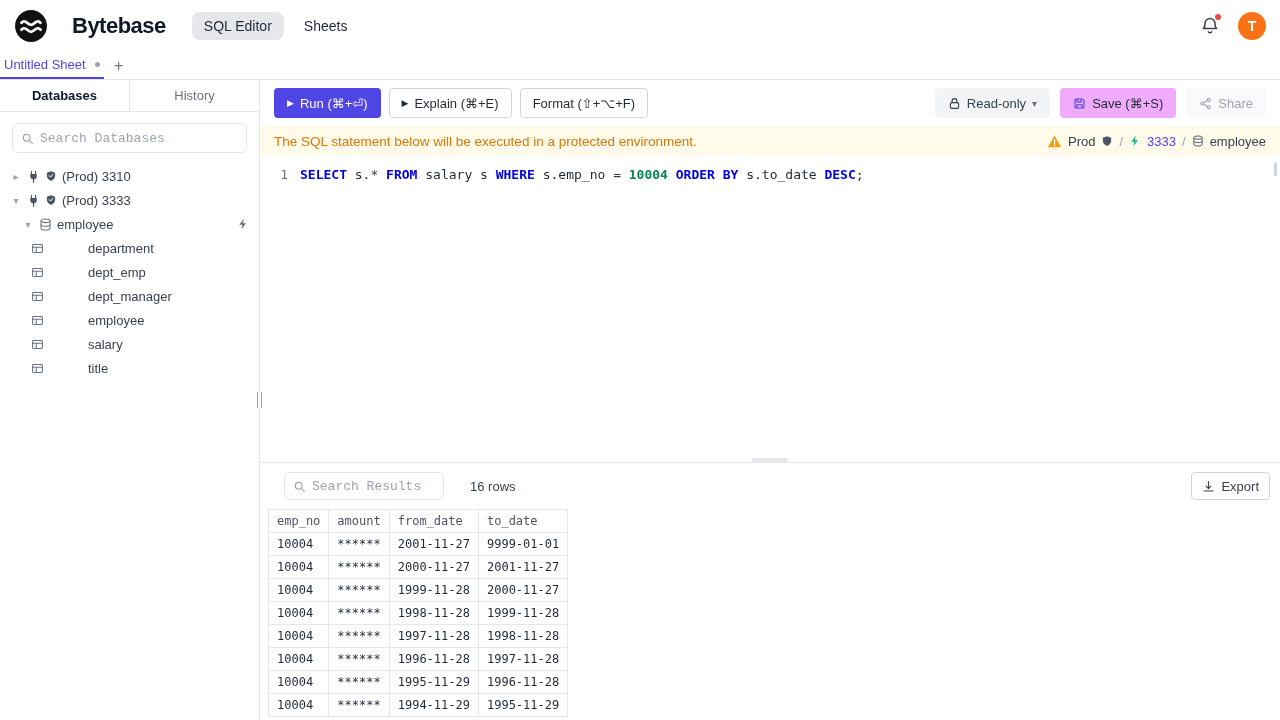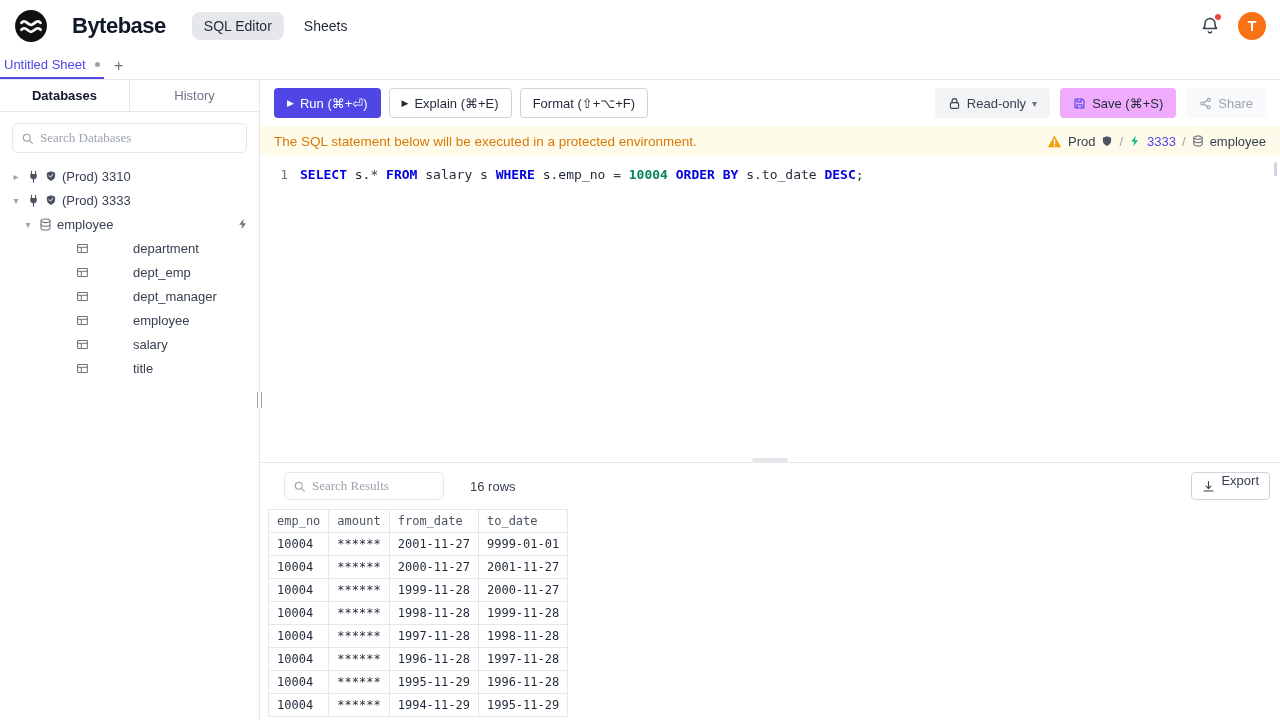--- a/index.html
+++ b/index.html
@@ -26,27 +26,27 @@
   
   .main { display:flex; height:640px; }
 
   
   .sidebar { width:260px; min-width:260px; border-right:1px solid #e5e7eb; display:flex; flex-direction:column; position:relative; background:#fff; }
   .side-tabs { display:flex; height:32px; border-bottom:1px solid #e5e7eb; font-size:13px; }
   .side-tab { flex:1; display:flex; align-items:center; justify-content:center; cursor:pointer; color:#6b7280; border-right:1px solid #e5e7eb; }
   .side-tab:last-child { border-right:none; }
   .side-tab.active { color:#111827; font-weight:600; background:#fff; }
   .search-box { margin:11px 12px; height:30px; border:1px solid #e5e7eb; border-radius:6px; display:flex; align-items:center; gap:6px; padding:0 8px; }
-  .search-box input { border:none; outline:none; flex:1; font-size:13px; font-family:Liberation Serif, serif; color:#4d7c0f; background:transparent; }
+  .search-box input { border:none; outline:none; flex:1; font-size:13px; font-family:Liberation Mono, monospace; color:#4d7c0f; background:transparent; }
   .search-box input::placeholder { color:#9ca3af; }
   .tree { flex:1; overflow:hidden; font-size:13px; color:#374151; }
   .tree-row { height:24px; display:flex; align-items:center; gap:5px; padding-right:10px; cursor:pointer; }
   .tree-row.depth0 { padding-left:10px; }
   .tree-row.depth1 { padding-left:22px; }
-  .tree-row.depth2 { padding-left:76px;gap:44px; }
+  .tree-row.depth2 { padding-left:31px;gap:44px; }
   .caret { width:12px; color:#9ca3af; font-size:10px; text-align:center; }
   .icon { display:inline-flex; align-items:center; justify-content:center; }
   .tree-label { white-space:nowrap; }
   .icon.trailing { margin-left:auto; }
   .resize-handle { position:absolute; right:-3px; top:312px; width:5px; height:16px;
     border-left:1.5px solid #9ca3af; border-right:1.5px solid #9ca3af; background:#fff; cursor:col-resize; }
 
   
   .content { flex:1; display:flex; flex-direction:column; min-width:0; }
 
@@ -76,21 +76,21 @@
   .tok-plain   { color:#1f2937; }
   .v-scroll-thumb { position:absolute; right:3px; top:6px; width:3px; height:14px; background:#cbd5e1; border-radius:2px; }
   .split-handle { position:absolute; bottom:0; left:50%; transform:translateX(-50%); width:36px; height:4px; border-radius:2px; background:#e5e7eb; cursor:row-resize; }
 
   
   .results { height:258px; border-top:1px solid #e5e7eb; display:flex; flex-direction:column; }
   .results-header { height:46px; display:flex; align-items:center; gap:10px; padding:0 10px 0 8px; }
   .results-header .search-box { margin:16px; width:160px; height:28px; }
   .row-count { font-size:13px; color:#374151; }
   .btn-export { margin-left:auto; height:28px; border:1px solid #d1d5db; border-radius:4px; background:#fff;
-    display:inline-flex; gap:6px; padding:0 10px; font-size:13px; color:#374151; cursor:pointer; }
+    display:inline-flex; align-items:center; gap:6px; padding:0 10px; font-size:13px; color:#374151; cursor:pointer; }
   .results-body { flex:1; overflow:hidden; padding-left:8px; }
   table.grid { border-collapse:collapse; font-family:"DejaVu Sans Mono", monospace; font-size:12px; }
   table.grid th { border:1px solid #e5e7eb; padding:4px 8px; font-weight:400; color:#4b5563; text-align:left; white-space:nowrap; }
   table.grid td { border:1px solid #e5e7eb; padding:4px 8px; color:#1f2937; white-space:nowrap; }
 </style>
 </head>
 <body>
 
 <header class="app-header">
   <div class="brand">

